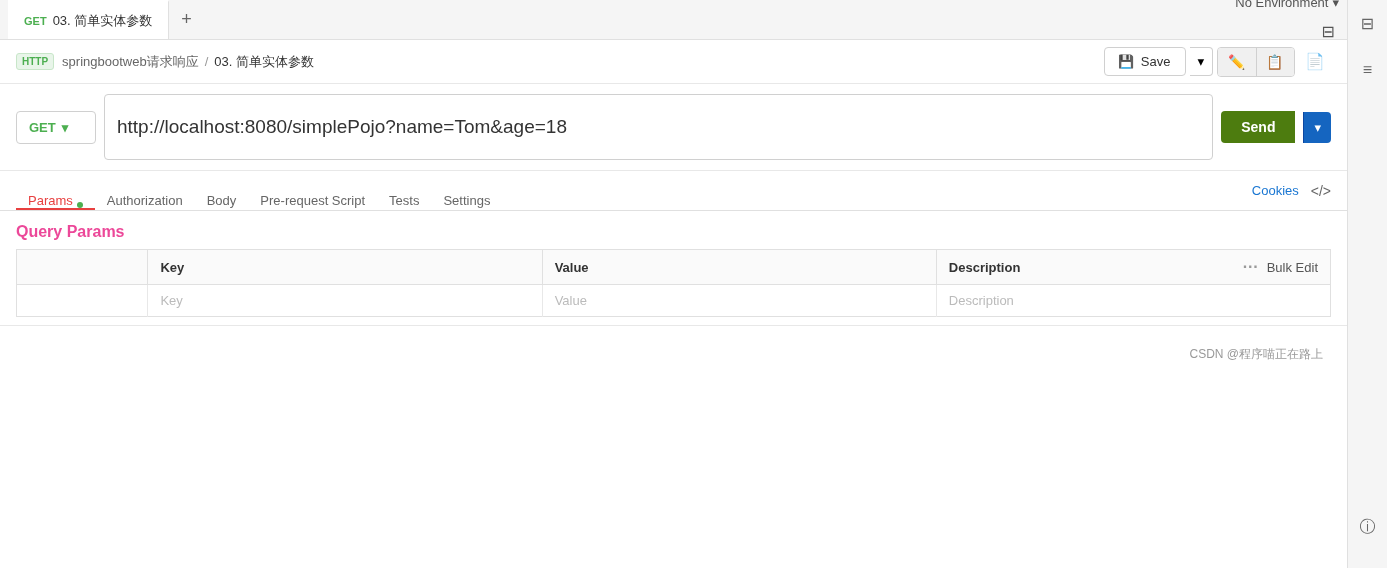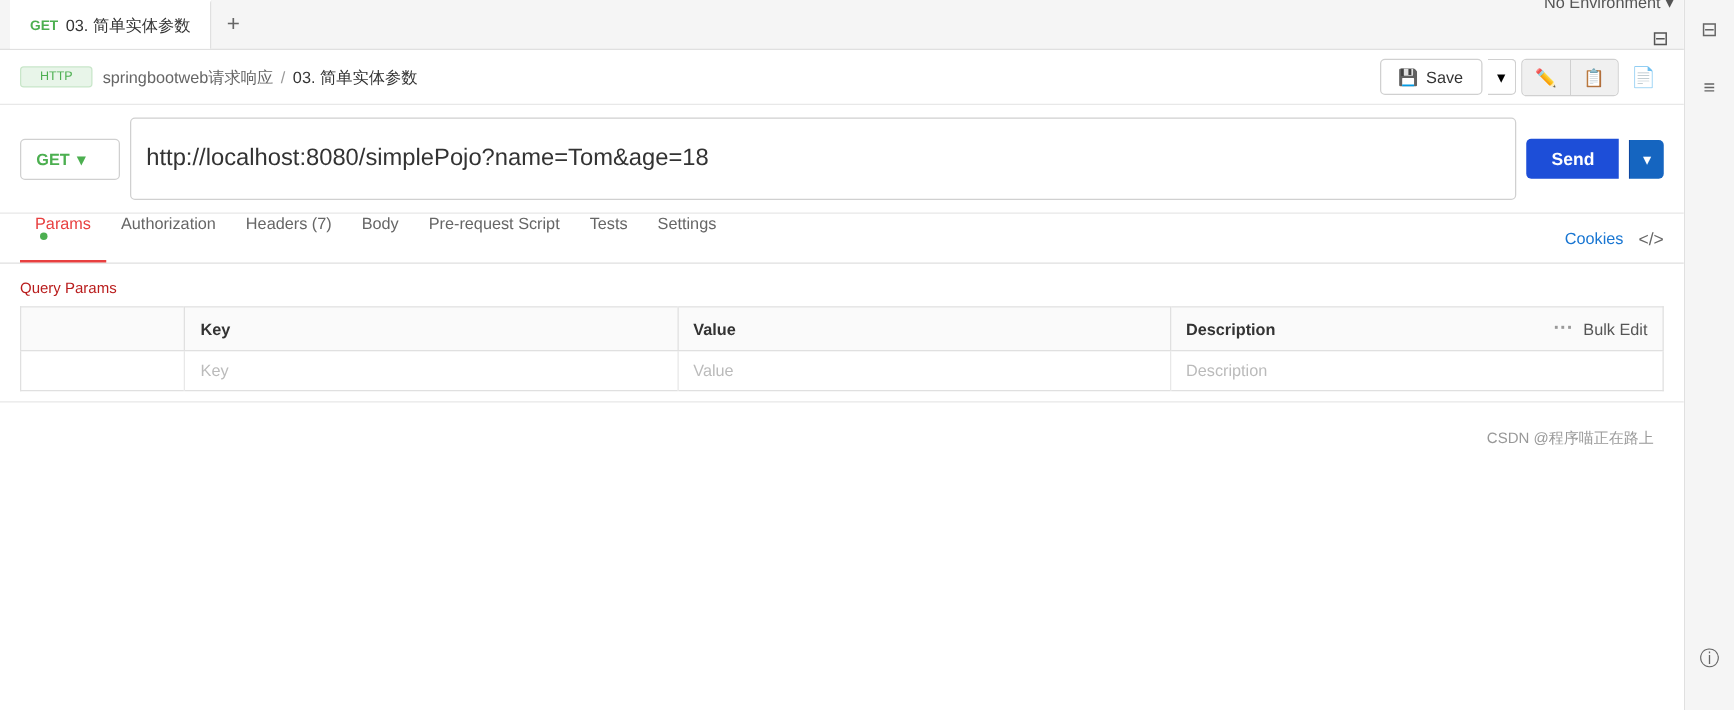--- a/index.html
+++ b/index.html
@@ -70,22 +70,22 @@
       display: flex;
       align-items: center;
       padding: 8px 16px;
       border-bottom: 1px solid #e8e8e8;
       height: 44px;
     }
     .http-badge {
       background: #e8f5e9;
       color: #4caf50;
       font-size: 10px;
-      font-weight: normal;
-      padding: 2px 15px;
+      font-weight: bold;
+      padding: 2px 5px;
       border-radius: 3px;
       margin-right: 8px;
       border: 1px solid #c8e6c9;
     }
     .breadcrumb-text {
       color: #666;
       font-size: 13px;
     }
     .breadcrumb-sep {
       color: #999;
@@ -175,21 +175,21 @@
       padding: 21px 12px;
       border: 1px solid #d0d0d0;
       border-radius: 4px;
       font-size: 19px;
       color: #333;
       outline: none;
     }
     .send-btn {
       display: flex;
       align-items: center;
-      background: #1d4ed8;
+      background: #4d7c0f;
       color: #fff;
       border: none;
       border-radius: 4px 0 0 4px;
       padding: 8px 20px;
       font-size: 14px;
       font-weight: bold;
       cursor: pointer;
     }
     .send-btn-arrow {
       background: #1565c0;
@@ -207,27 +207,26 @@
       display: flex;
       align-items: center;
       padding: 0 16px;
       border-bottom: 1px solid #e0e0e0;
       height: 40px;
     }
     .req-tab {
       padding: 0 12px;
       height: 100%;
       display: flex;
-      align-items: flex-start;
+      align-items: flex-end;
       cursor: pointer;
       color: #666;
       font-size: 13px;
       border-bottom: 2px solid transparent;
       position: relative;
-      flex-direction: column;
     }
     .req-tab.active {
       color: #e84040;
       border-bottom: 2px solid #e84040;
     }
     .req-tab .dot {
       width: 6px;
       height: 6px;
       background: #4caf50;
       border-radius: 50%;
@@ -249,23 +248,23 @@
       color: #666;
       font-size: 14px;
       cursor: pointer;
     }
 
     
     .params-section {
       padding: 12px 16px 0 16px;
     }
     .query-params-title {
-      font-weight: normal;
-      font-size: 12px;
-      color: #b91c1c;
+      font-weight: bold;
+      font-size: 16px;
+      color: #ec4899;
       margin-bottom: 8px;
     }
 
     
     .params-table {
       width: 100%;
       border-collapse: collapse;
       border: 1px solid #e0e0e0;
     }
     .params-table th {
@@ -430,23 +429,20 @@
     <button class="send-btn-arrow">▾</button>
   </div>
 
   <div class="request-tabs">
     <div class="req-tab active">
       <span>Params</span>
       <span class="dot"></span>
     </div>
     <div class="req-tab">
       <span>Authorization</span>
-    </div>
-    <div class="req-tab">
-      <span>Headers (7)</span>
     </div>
     <div class="req-tab">
       <span>Body</span>
     </div>
     <div class="req-tab">
       <span>Pre-request Script</span>
     </div>
     <div class="req-tab">
       <span>Tests</span>
     </div>

